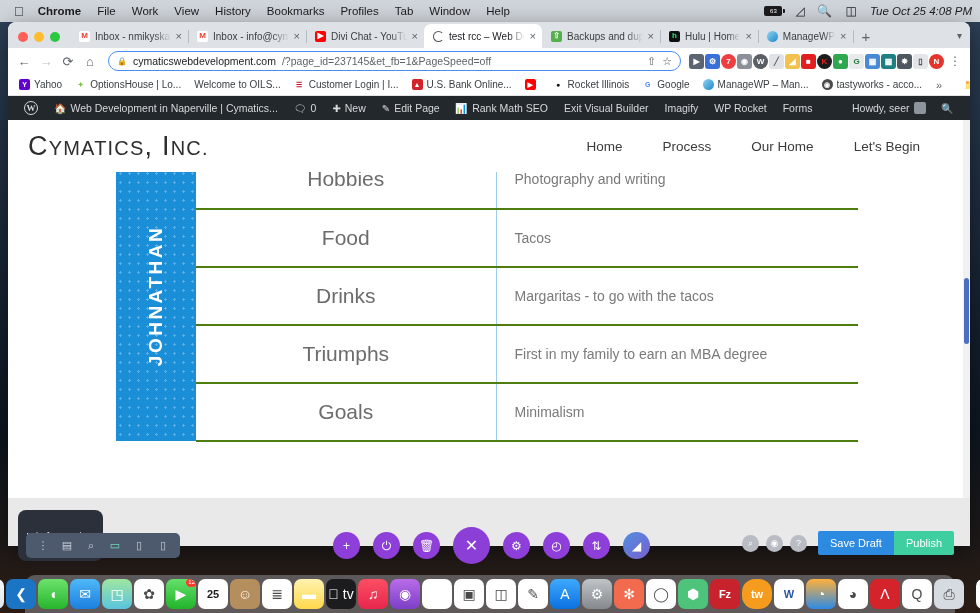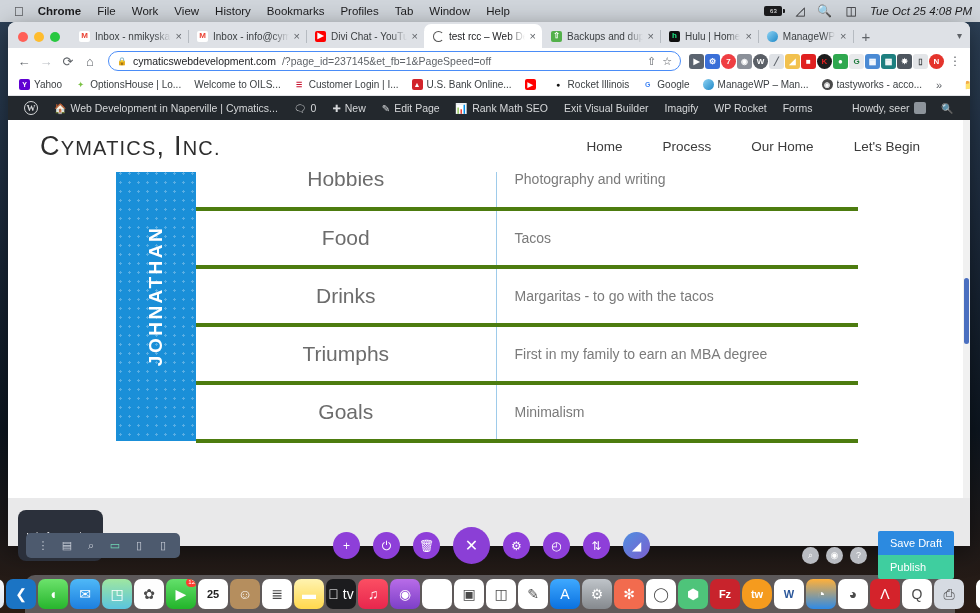--- a/index.html
+++ b/index.html
@@ -108,30 +108,30 @@
     width: 14px; height: 14px; border-radius: 50%; border: 1.4px solid #d6d8da;
     display: flex; align-items: center; justify-content: center; font-size: 9px;
     font-family: "Liberation Serif", serif; color: #d6d8da; font-weight: bold;
   }
   .wpbar .home-ic { font-size: 10px; }
   .wpbar .sp { flex: 1; }
   .wpbar .avatar { width: 12px; height: 12px; border-radius: 2px; background: #8d949b; display:inline-block;}
 
   
   .page { position: relative; height: 406px; background: #fff; overflow: hidden; }
-  .site-head { height: 52px; display: flex; align-items: center; padding: 0 14px 0 32px; background: #fff; position:relative; z-index:3;}
+  .site-head { height: 52px; display: flex; align-items: center; padding: 0 14px 0 20px; background: #fff; position:relative; z-index:3;}
   .logo { font-family: "Liberation Sans", sans-serif; font-size: 27px; letter-spacing: 1.2px;
           color: #2e2e2e; font-weight: 400; }
   .logo .sm { font-size: 20px; }
   .site-nav { margin-left: auto; display: flex; gap: 40px; font-size: 13.5px; color: #3b3b3b; padding-right: 36px;}
 
   
   .tbl-wrap { position: absolute; left: 108px; top: 30px; width: 742px; }
   .tbl { width: 742px; border-collapse: collapse; table-layout: fixed; }
-  .tbl td { border-bottom: 4px solid #4d7c0f; height: 58px; vertical-align: middle; }
+  .tbl td { border-bottom: 2px solid #4d7c0f; height: 58px; vertical-align: middle; }
   .tbl tr:first-child td { border-top: 1px solid #9ecbea; }
   .namecell {
     width: 80px; background: #1a8fd8;
     background-image: radial-gradient(circle, rgba(255,255,255,0.28) 1.1px, transparent 1.2px);
     background-size: 9px 9px;
     border-bottom: none !important; border-top: none !important;
     position: relative;
   }
   .namecell .vert {
     position: absolute; left: 50%; top: 50%;
@@ -163,21 +163,21 @@
   .divi-center { position: absolute; left: 325px; top: 29px; display: flex; align-items: center; gap: 13px; }
   .dbtn { width: 27px; height: 27px; border-radius: 50%; background: #8e3fd9;
           display: flex; align-items: center; justify-content: center; color: #fff; font-size: 12px; }
   .dbtn.big { width: 37px; height: 37px; font-size: 16px; background: #8b3fd6; }
   .dbtn.grad { background: linear-gradient(135deg,#4f8fe0,#7c5fd0); }
   .divi-right { position: absolute; right: 16px; top: 33px; display: flex; align-items: center; gap: 7px; }
   .circ-ic { width: 17px; height: 17px; border-radius: 50%; background: #b9bcc2; color: #fff;
              display: flex; align-items: center; justify-content: center; font-size: 9px; }
   .savebtn { background: #2c8ae0; color: #fff; font-size: 11px; padding: 6px 12px; }
   .pubbtn { background: #3fce9f; color: #fff; font-size: 11px; padding: 6px 12px; }
-  .btn-pair { display: flex; border-radius: 2px; overflow: hidden; margin-left: 4px; flex-direction: column; }
+  .btn-pair { display: flex; border-radius: 2px; overflow: hidden; margin-left: 4px; }
 
   
   .dock { position: absolute; left: 25px; bottom: 0px; width: 930px; height: 38px;
           background: rgba(140,140,145,0.55); border-radius: 10px 10px 0 0;
           display: flex; align-items: center; justify-content: center; gap: 2px;
           padding: 0 6px; backdrop-filter: blur(6px); }
   .dapp { width: 30px; height: 30px; border-radius: 7px; position: relative;
           display: flex; align-items: center; justify-content: center;
           font-size: 14px; color: #fff; flex: none; overflow: hidden; }
   .dsep { width: 1px; height: 28px; background: rgba(255,255,255,0.35); margin: 0 4px; }

